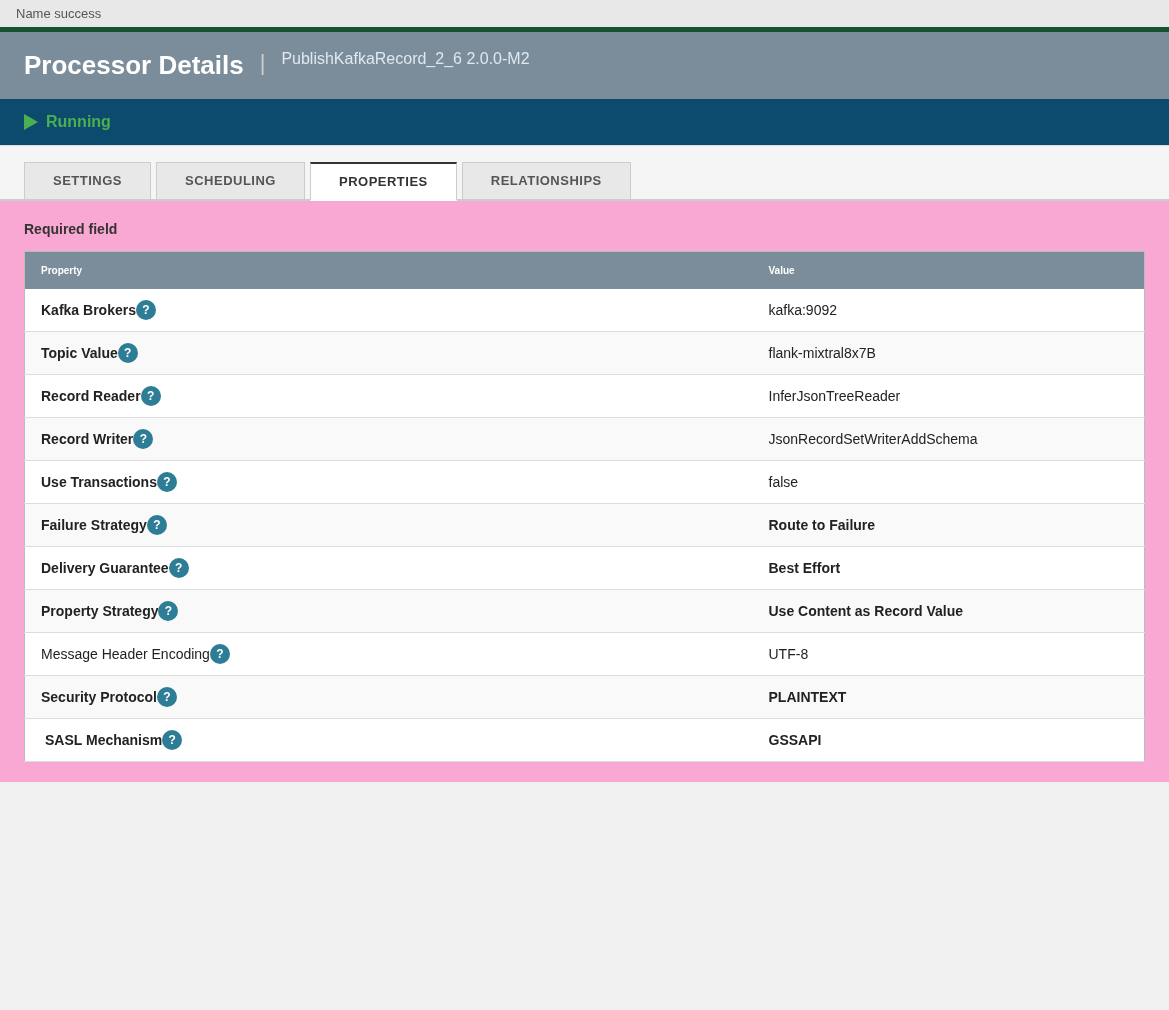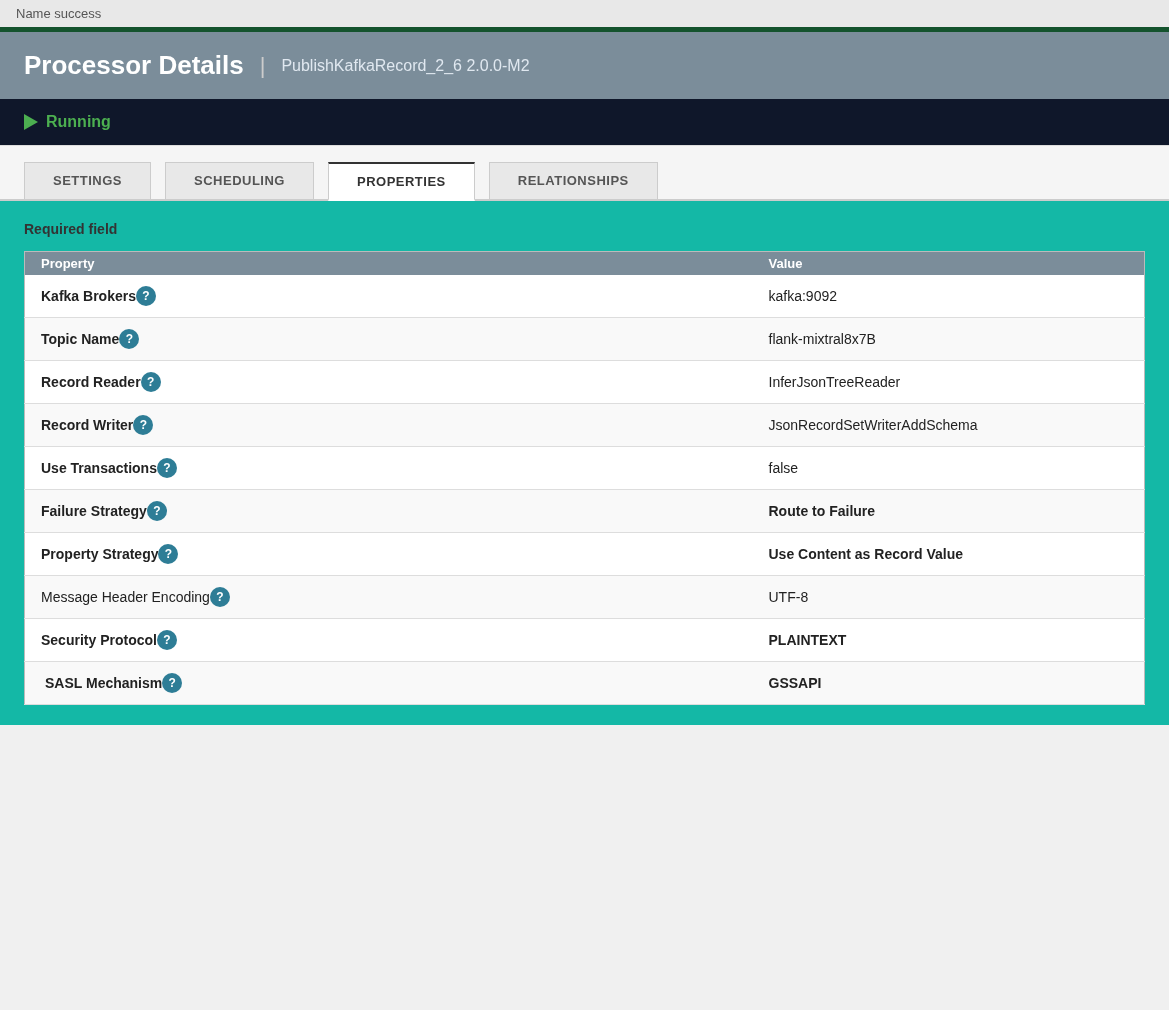--- a/index.html
+++ b/index.html
@@ -17,41 +17,40 @@
       border-bottom: 5px solid #14532d;
       color: #555;
       font-size: 13px;
     }
 
     
     .header {
       background: #7b8d9a;
       padding: 18px 24px;
       display: flex;
-      align-items: center;
       gap: 16px;
     }
     .header-title {
       font-size: 26px;
       font-weight: bold;
       color: #fff;
     }
     .header-separator {
       color: #ccc;
       font-size: 22px;
       font-weight: 300;
     }
     .header-subtitle {
       color: #e0e8f0;
       font-size: 16px;
     }
 
     
     .running-bar {
-      background: #0f172a;
+      background: #0c4a6e;
       padding: 14px 24px;
       display: flex;
       align-items: center;
       gap: 8px;
       border-bottom: 1px solid #ddd;
     }
     .running-icon {
       width: 0;
       height: 0;
       border-top: 8px solid transparent;
@@ -62,21 +61,21 @@
       color: #4caf50;
       font-weight: bold;
       font-size: 16px;
     }
 
     
     .tabs-container {
       background: #f5f5f5;
       padding: 16px 24px 0 24px;
       display: flex;
-      gap: 12px;
+      gap: 3px;
       border-bottom: 2px solid #ccc;
     }
     .tab {
       padding: 10px 28px;
       cursor: pointer;
       font-size: 13px;
       font-weight: 600;
       letter-spacing: 0.5px;
       color: #555;
       border: 1px solid #ccc;
@@ -90,21 +89,21 @@
       color: #333;
       border-top: 2px solid #333;
       border-left: 1px solid #ccc;
       border-right: 1px solid #ccc;
       border-bottom: 2px solid #fff;
       margin-bottom: -2px;
     }
 
     
     .content {
-      background: #14b8a6;
+      background: #f9a8d4;
       padding: 20px 24px;
     }
 
     .required-field-label {
       font-weight: bold;
       font-size: 14px;
       margin-bottom: 14px;
       color: #333;
     }
 
@@ -113,22 +112,22 @@
       width: 100%;
       border-collapse: collapse;
       border: 1px solid #bbb;
     }
     .properties-table thead tr {
       background: #7b8d9a;
       color: #fff;
     }
     .properties-table thead th {
       text-align: left;
-      padding: 4px 16px;
-      font-size: 13px;
+      padding: 13px 16px;
+      font-size: 10px;
       font-weight: bold;
     }
     .properties-table tbody tr {
       border-bottom: 1px solid #ddd;
     }
     .properties-table tbody tr:nth-child(even) {
       background: #f9f9f9;
     }
     .properties-table tbody tr:nth-child(odd) {
       background: #fff;
@@ -211,21 +210,21 @@
             <div class="prop-name-cell">
               <span class="prop-name">Kafka Brokers</span>
               <span class="help-icon">?</span>
             </div>
           </td>
           <td><span class="prop-value">kafka:9092</span></td>
         </tr>
         <tr>
           <td style="width: 65%;">
             <div class="prop-name-cell">
-              <span class="prop-name">Topic Name</span>
+              <span class="prop-name">Topic Value</span>
               <span class="help-icon">?</span>
             </div>
           </td>
           <td><span class="prop-value">flank-mixtral8x7B</span></td>
         </tr>
         <tr>
           <td style="width: 65%;">
             <div class="prop-name-cell">
               <span class="prop-name">Record Reader</span>
               <span class="help-icon">?</span>
@@ -252,20 +251,29 @@
           <td><span class="prop-value">false</span></td>
         </tr>
         <tr>
           <td style="width: 65%;">
             <div class="prop-name-cell">
               <span class="prop-name">Failure Strategy</span>
               <span class="help-icon">?</span>
             </div>
           </td>
           <td><span class="prop-value bold">Route to Failure</span></td>
+        </tr>
+        <tr>
+          <td style="width: 65%;">
+            <div class="prop-name-cell">
+              <span class="prop-name">Delivery Guarantee</span>
+              <span class="help-icon">?</span>
+            </div>
+          </td>
+          <td><span class="prop-value bold">Best Effort</span></td>
         </tr>
         <tr>
           <td style="width: 65%;">
             <div class="prop-name-cell">
               <span class="prop-name">Property Strategy</span>
               <span class="help-icon">?</span>
             </div>
           </td>
           <td><span class="prop-value bold">Use Content as Record Value</span></td>
         </tr>

